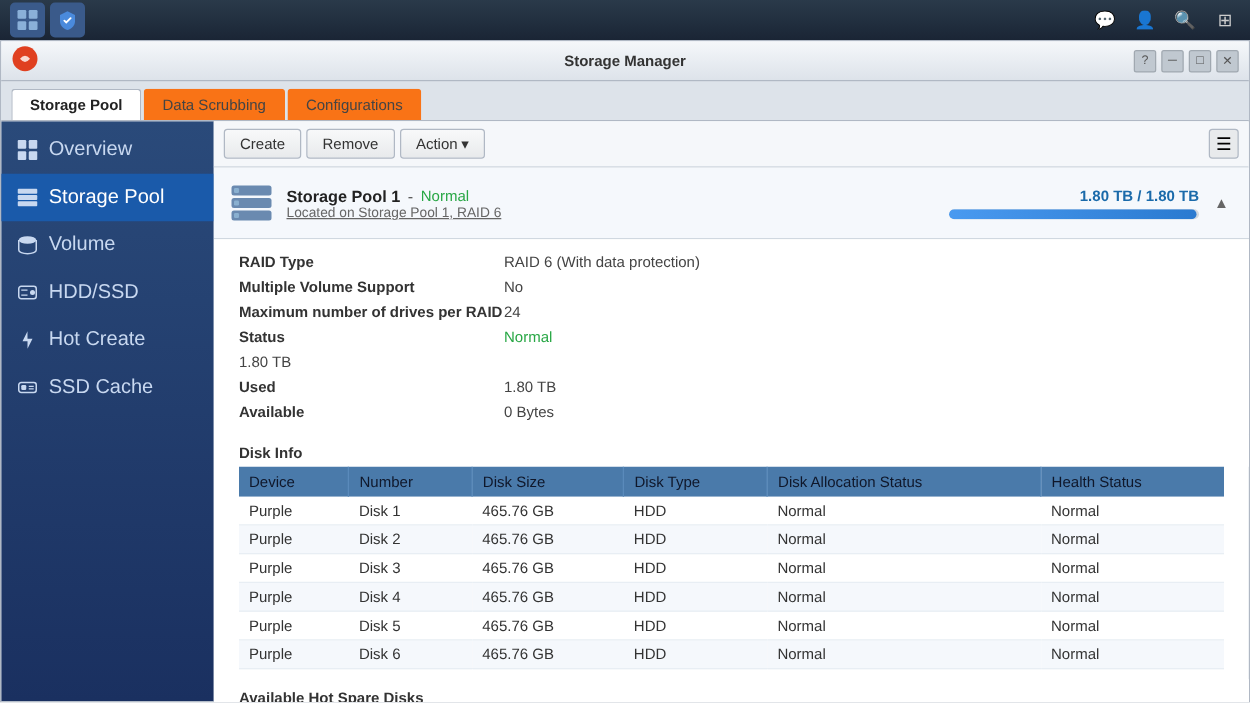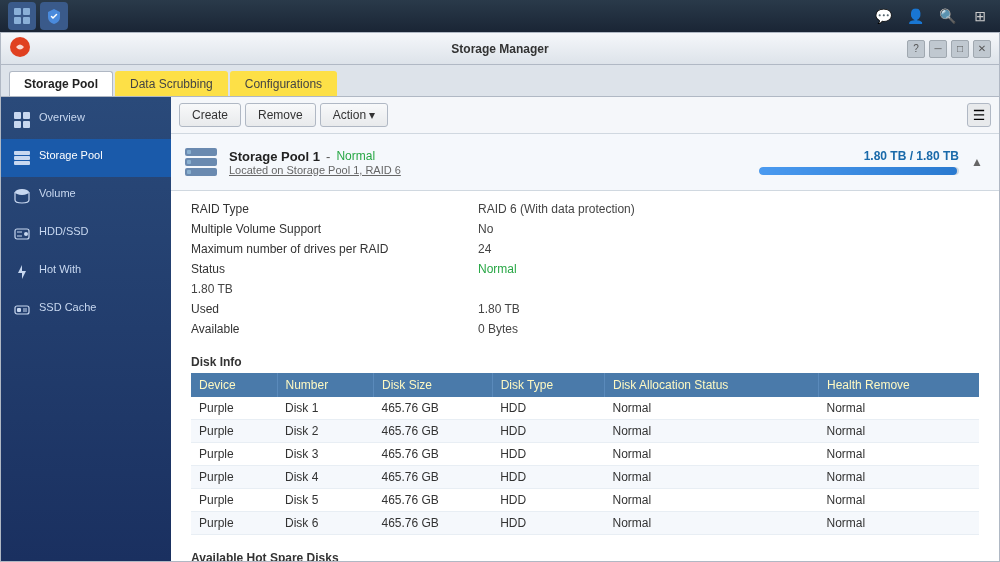--- a/index.html
+++ b/index.html
@@ -87,21 +87,21 @@
       border-bottom: 1px solid #b0b8c4;
     }
     .tab {
       padding: 5px 14px;
       font-size: 12px;
       color: #444;
       cursor: pointer;
       border: 1px solid transparent;
       border-bottom: none;
       border-radius: 3px 3px 0 0;
-      background: #fde047;
+      background: #f97316;
       margin-right: 2px;
     }
     .tab.active {
       background: #fff;
       border-color: #b0b8c4;
       color: #222;
       font-weight: bold;
     }
 
     
@@ -117,21 +117,21 @@
       background: linear-gradient(180deg, #2a4a7a 0%, #1a3060 100%);
       flex-shrink: 0;
       padding-top: 4px;
     }
     .sidebar-item {
       display: flex;
       gap: 8px;
       padding: 10px 12px;
       color: #c8d8f0;
       cursor: pointer;
-      font-size: 11px;
+      font-size: 16px;
     }
     .sidebar-item.active {
       background: #1a5aaa;
       color: #fff;
     }
     .sidebar-icon {
       width: 18px; height: 18px;
       display: flex; align-items: center; justify-content: center;
       flex-shrink: 0;
     }
@@ -238,22 +238,22 @@
     .pool-details {
       padding: 8px 20px;
       background: #fff;
     }
     .detail-row {
       display: flex;
       padding: 3px 0;
       font-size: 12px;
     }
     .detail-label {
-      width: 287px;
-      font-weight: normal;
+      width: 212px;
+      font-weight: bold;
       color: #333;
       flex-shrink: 0;
     }
     .detail-value { color: #444; }
     .detail-value.green { color: #28a745; }
 
     
     .section-title {
       font-size: 12px;
       font-weight: bold;
@@ -264,21 +264,21 @@
 
     
     .data-table {
       width: calc(100% - 40px);
       margin: 0 20px 8px;
       border-collapse: collapse;
       font-size: 12px;
     }
     .data-table th {
       background: #4a7aaa;
-      color: #fef9c3;
+      color: #0f172a;
       padding: 5px 8px;
       text-align: left;
       font-weight: normal;
       border-right: 1px solid #5a8abb;
     }
     .data-table th:last-child { border-right: none; }
     .data-table td {
       padding: 4px 8px;
       border-bottom: 1px solid #e8eef4;
       color: #333;
@@ -380,21 +380,21 @@
           </svg>
         </div>
         <span>HDD/SSD</span>
       </div>
       <div class="sidebar-item">
         <div class="sidebar-icon">
           <svg width="16" height="16" viewBox="0 0 16 16">
             <path d="M8 1v6h4L8 15V9H4L8 1z" fill="#c8d8f0"></path>
           </svg>
         </div>
-        <span>Hot With</span>
+        <span>Hot Create</span>
       </div>
       <div class="sidebar-item">
         <div class="sidebar-icon">
           <svg width="16" height="16" viewBox="0 0 16 16">
             <rect x="1" y="4" width="14" height="8" rx="2" fill="none" stroke="#c8d8f0" stroke-width="1.2"></rect>
             <rect x="3" y="6" width="4" height="4" rx="1" fill="#c8d8f0"></rect>
             <line x1="9" y1="7" x2="13" y2="7" stroke="#c8d8f0" stroke-width="1"></line>
             <line x1="9" y1="9" x2="13" y2="9" stroke="#c8d8f0" stroke-width="1"></line>
           </svg>
         </div>
@@ -479,21 +479,21 @@
 
           <div class="section-title">Disk Info</div>
           <table class="data-table">
             <thead>
               <tr>
                 <th>Device</th>
                 <th>Number</th>
                 <th>Disk Size</th>
                 <th>Disk Type</th>
                 <th>Disk Allocation Status</th>
-                <th>Health Remove</th>
+                <th>Health Status</th>
               </tr>
             </thead>
             <tbody id="disk-tbody">
             <tr>
     <td>Purple</td>
     <td>Disk 1</td>
     <td>465.76 GB</td>
     <td>HDD</td>
     <td class="td-green">Normal</td>
     <td class="td-green">Normal</td>

